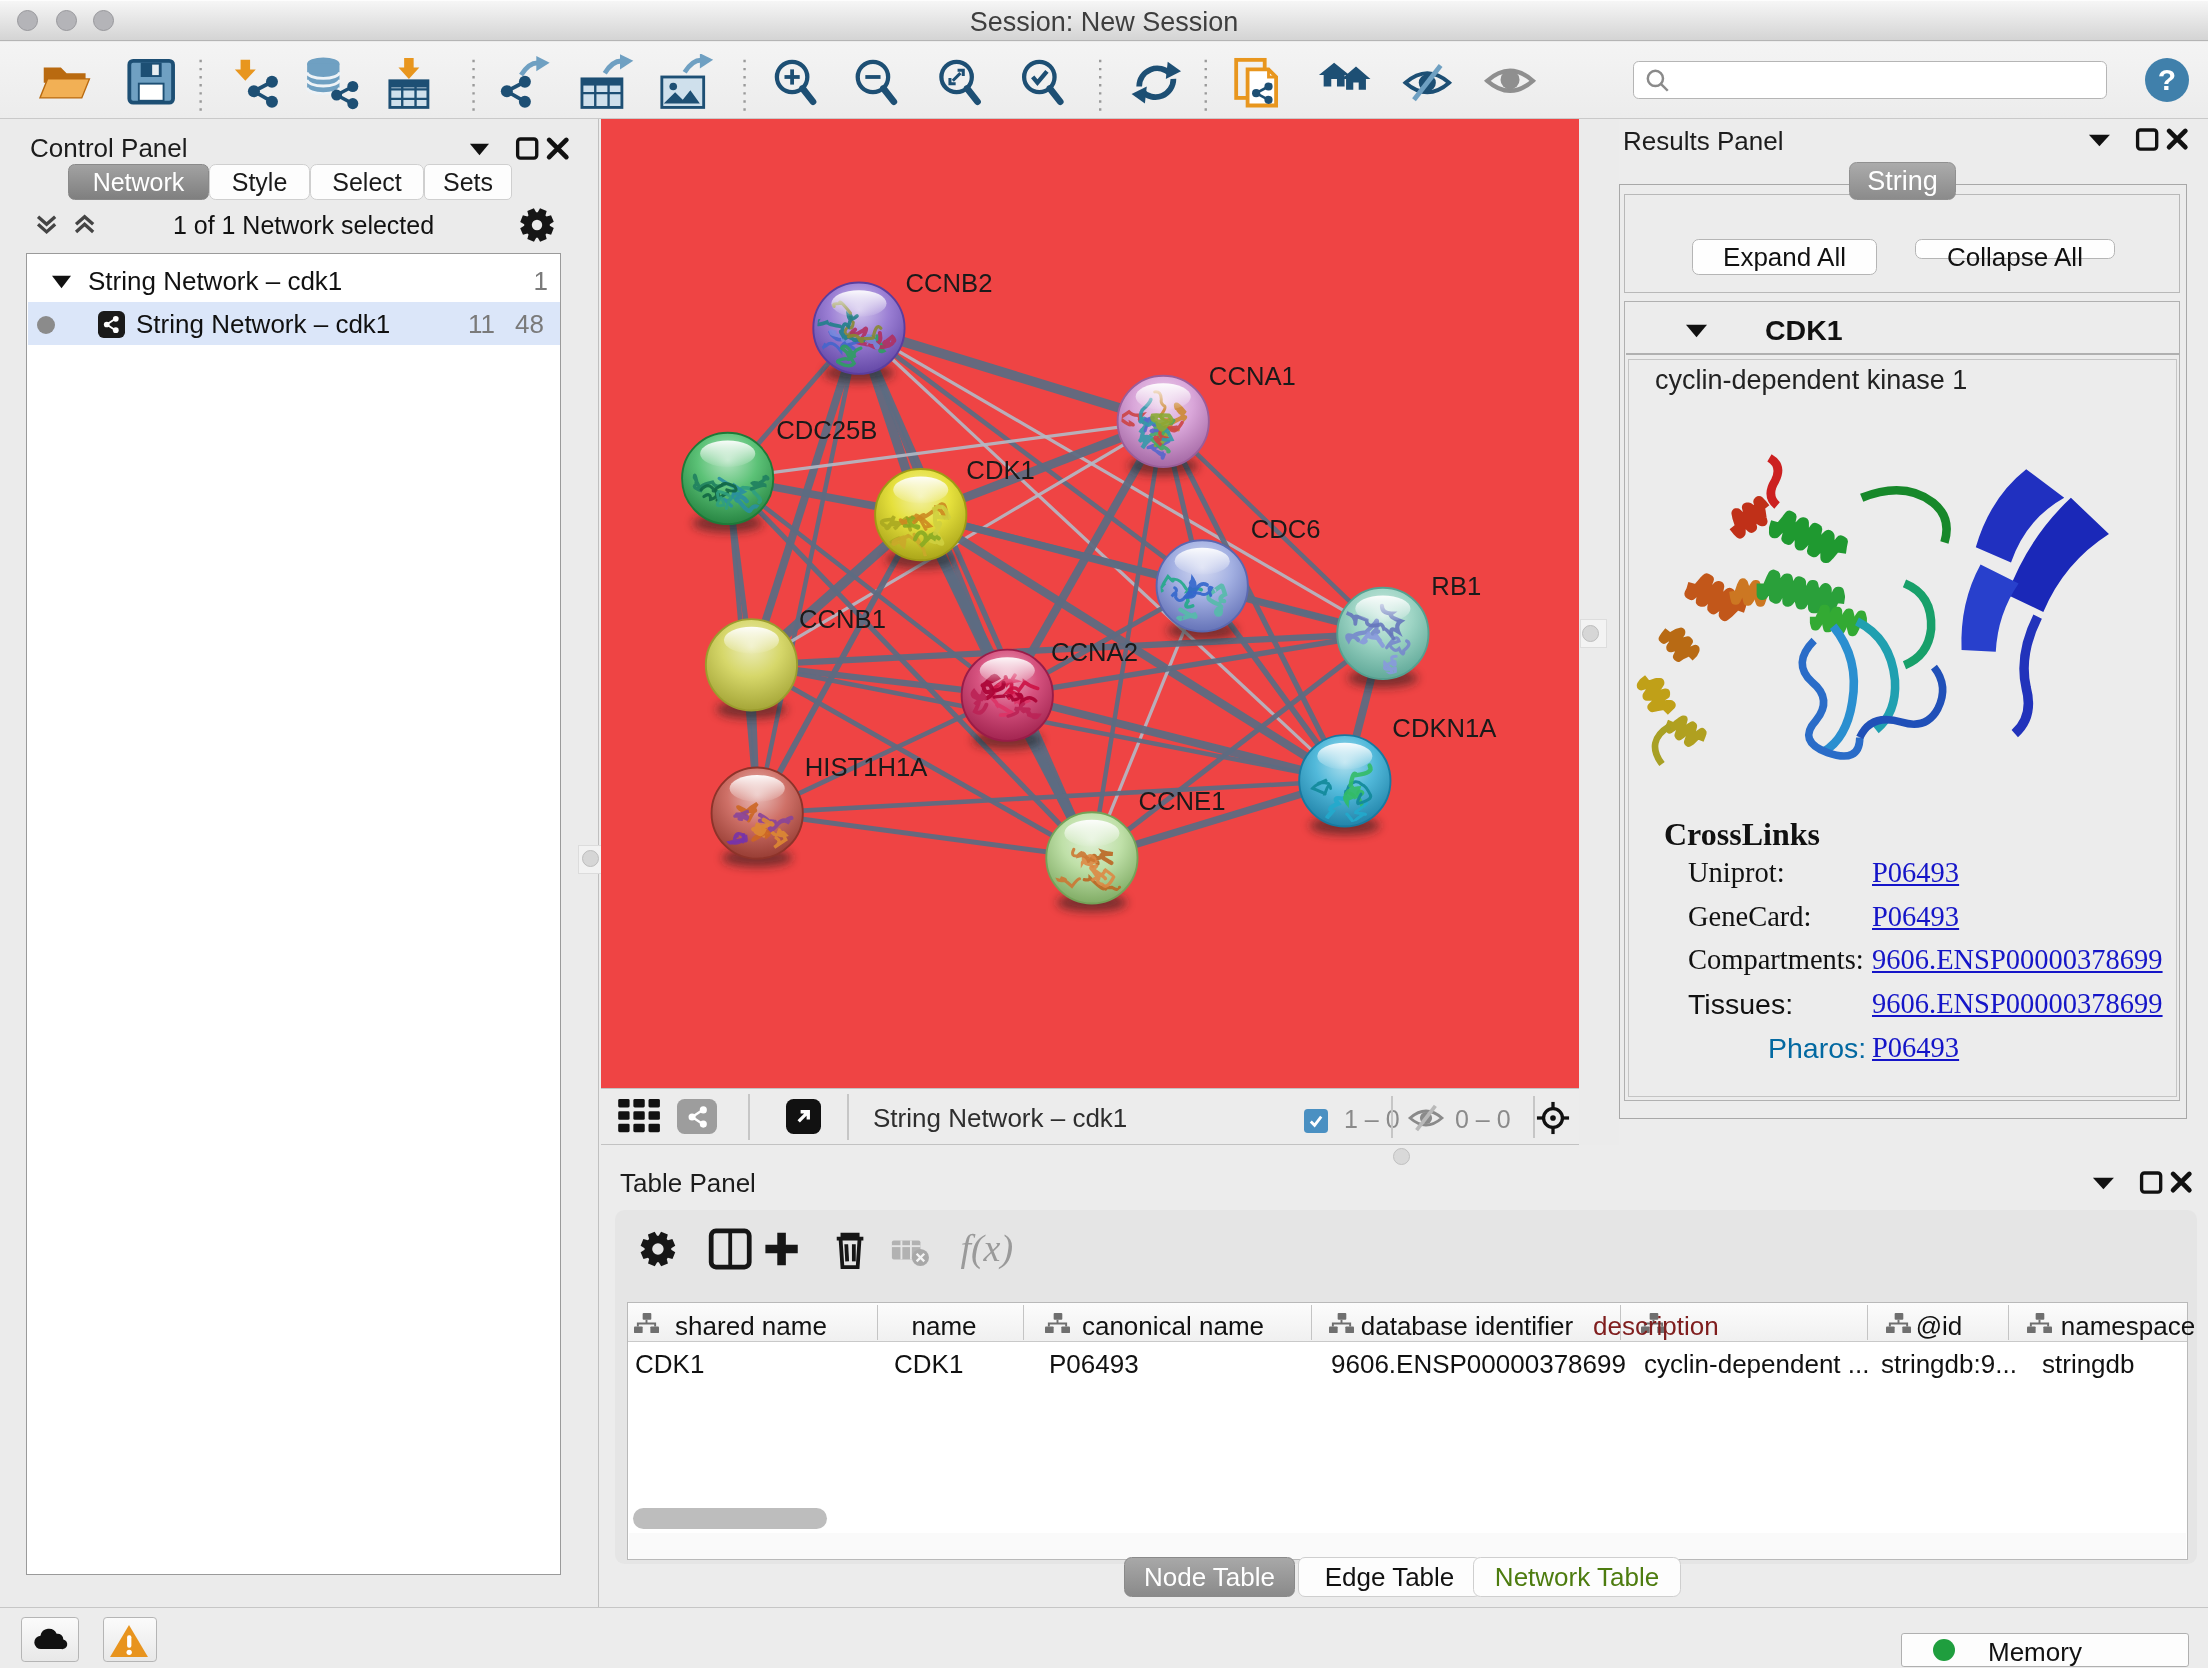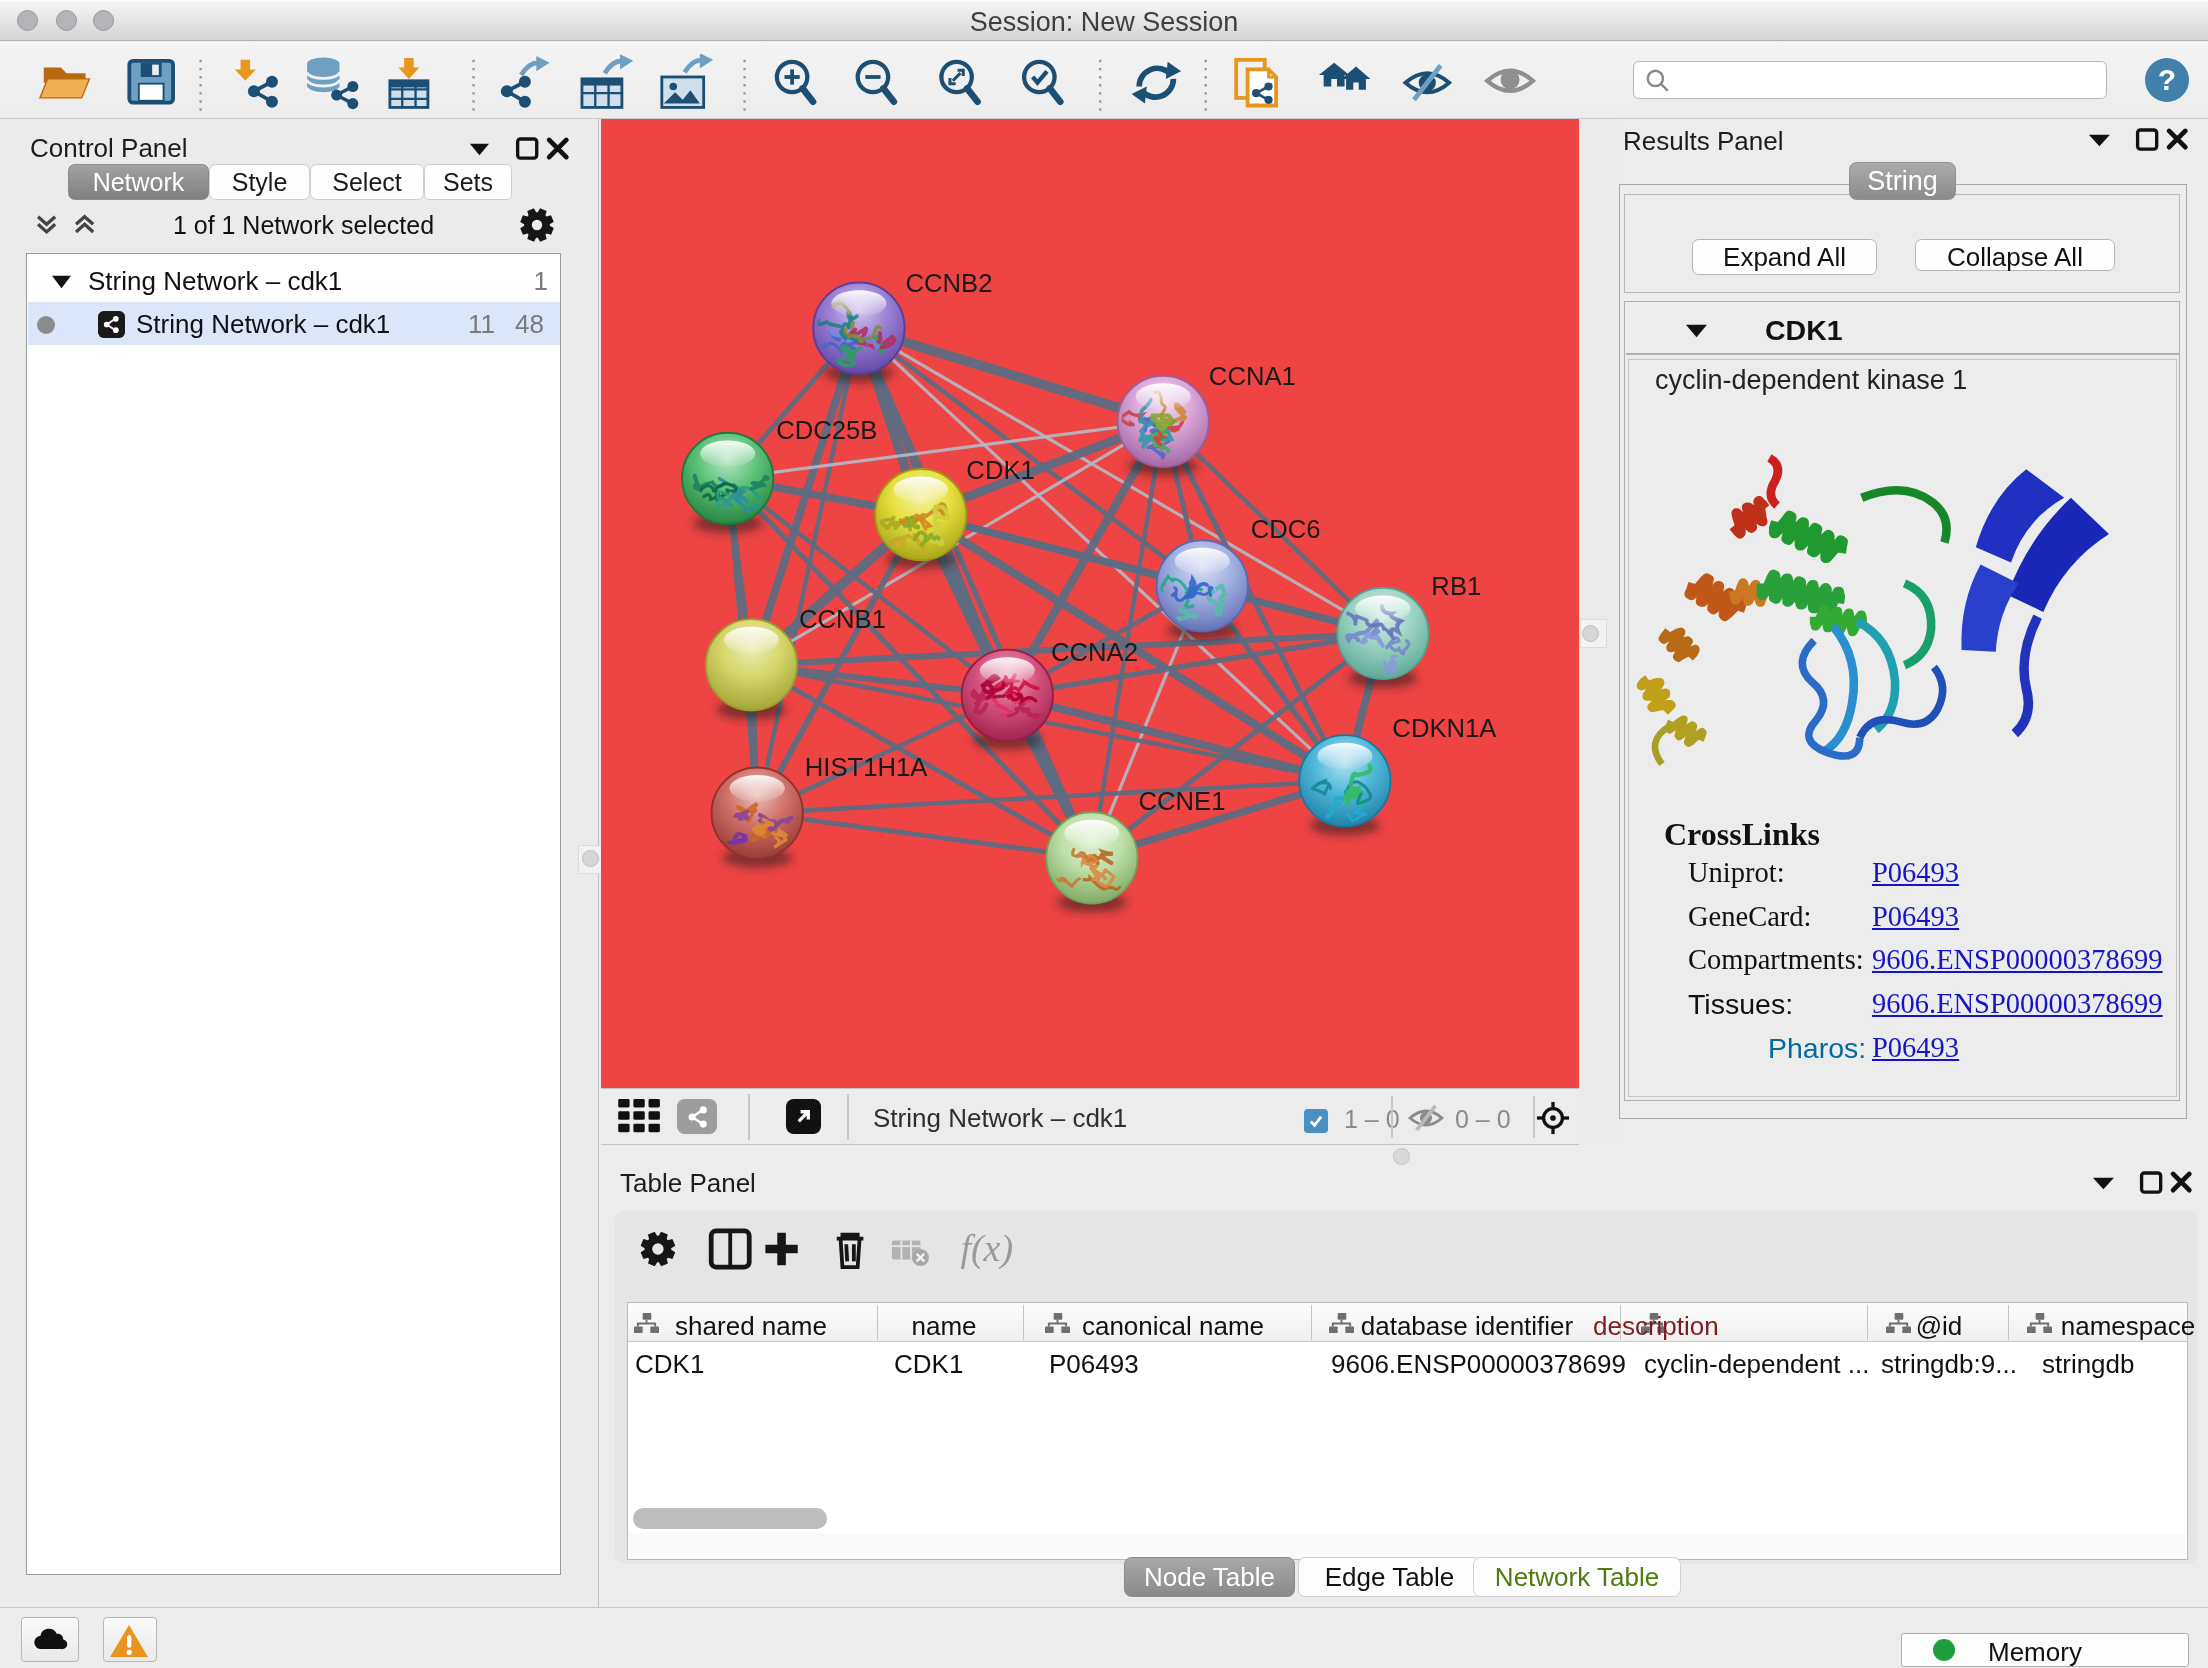--- a/index.html
+++ b/index.html
@@ -532,21 +532,21 @@
 <div class="abs panelttl" style="left:1623px;top:126px">Results Panel</div>
 <svg class="abs" style="left:2087px;top:127px" width="105" height="25" viewBox="0 0 110 26">
     <path d="M2 8 l22 0 -11 12 z" fill="#111"></path>
     <rect x="53" y="3" width="20" height="20" rx="3" fill="none" stroke="#111" stroke-width="3.5"></rect>
     <path d="M86 4 l17 17 M103 4 l-17 17" stroke="#111" stroke-width="5" stroke-linecap="round"></path>
   </svg>
 <div class="abs" style="left:1619px;top:184px;width:568px;height:935px;background:#ececec;border:1.9px solid #a8a8a8"></div>
 <div class="abs" style="left:1849px;top:162px;width:107px;height:38px;background:linear-gradient(#ababab,#8b8b8b);border:1px solid #909090;border-radius:7.6px;color:#fff;font-size:27px;text-align:center;line-height:36px;z-index:3">String</div>
 <div class="abs" style="left:1624px;top:194px;width:556px;height:99px;border:1px solid #b8b8b8"></div>
 <div class="abs" style="left:1692px;top:239px;width:185px;height:36px;background:#fefefe;border:1px solid #b5b5b5;border-radius:6.7px;font-size:26px;text-align:center;line-height:34px;color:#111">Expand All</div>
-<div class="abs" style="left:1915px;top:239px;width:200px;height:32px;background:#fefefe;border:1px solid #b5b5b5;border-radius:6.7px;font-size:26px;text-align:center;line-height:34px;color:#111">Collapse All</div>
+<div class="abs" style="left:1915px;top:239px;width:200px;height:20px;background:#fefefe;border:1px solid #b5b5b5;border-radius:6.7px;font-size:26px;text-align:center;line-height:34px;color:#111">Collapse All</div>
 <div class="abs" style="left:1624px;top:301px;width:556px;height:800px;border:1px solid #b0b0b0"></div>
 <svg class="abs" style="left:1683px;top:320px" width="27" height="21" viewBox="0 0 28 22">
     <path d="M3 5 l22 0 -11 13 z" fill="#111"></path>
   </svg>
 <div class="abs" style="left:1765px;top:314px;font-size:28.5px;font-weight:bold;color:#111">CDK1</div>
 <div class="abs" style="left:1626px;top:353px;width:553px;height:1.9px;background:#b0b0b0"></div>
 <div class="abs" style="left:1628px;top:359px;width:549px;height:738px;background:#ececec;border:1px solid #c4c4c4"></div>
 <div class="abs" style="left:1655px;top:365px;font-size:27px;color:#222">cyclin-dependent kinase 1</div>
 <div class="abs" style="left:1619px;top:184px;width:590px;height:1008px;pointer-events:none">
     <svg width="590" height="1008" viewBox="0 0 620 1060" style="position:absolute;left:0;top:0">

